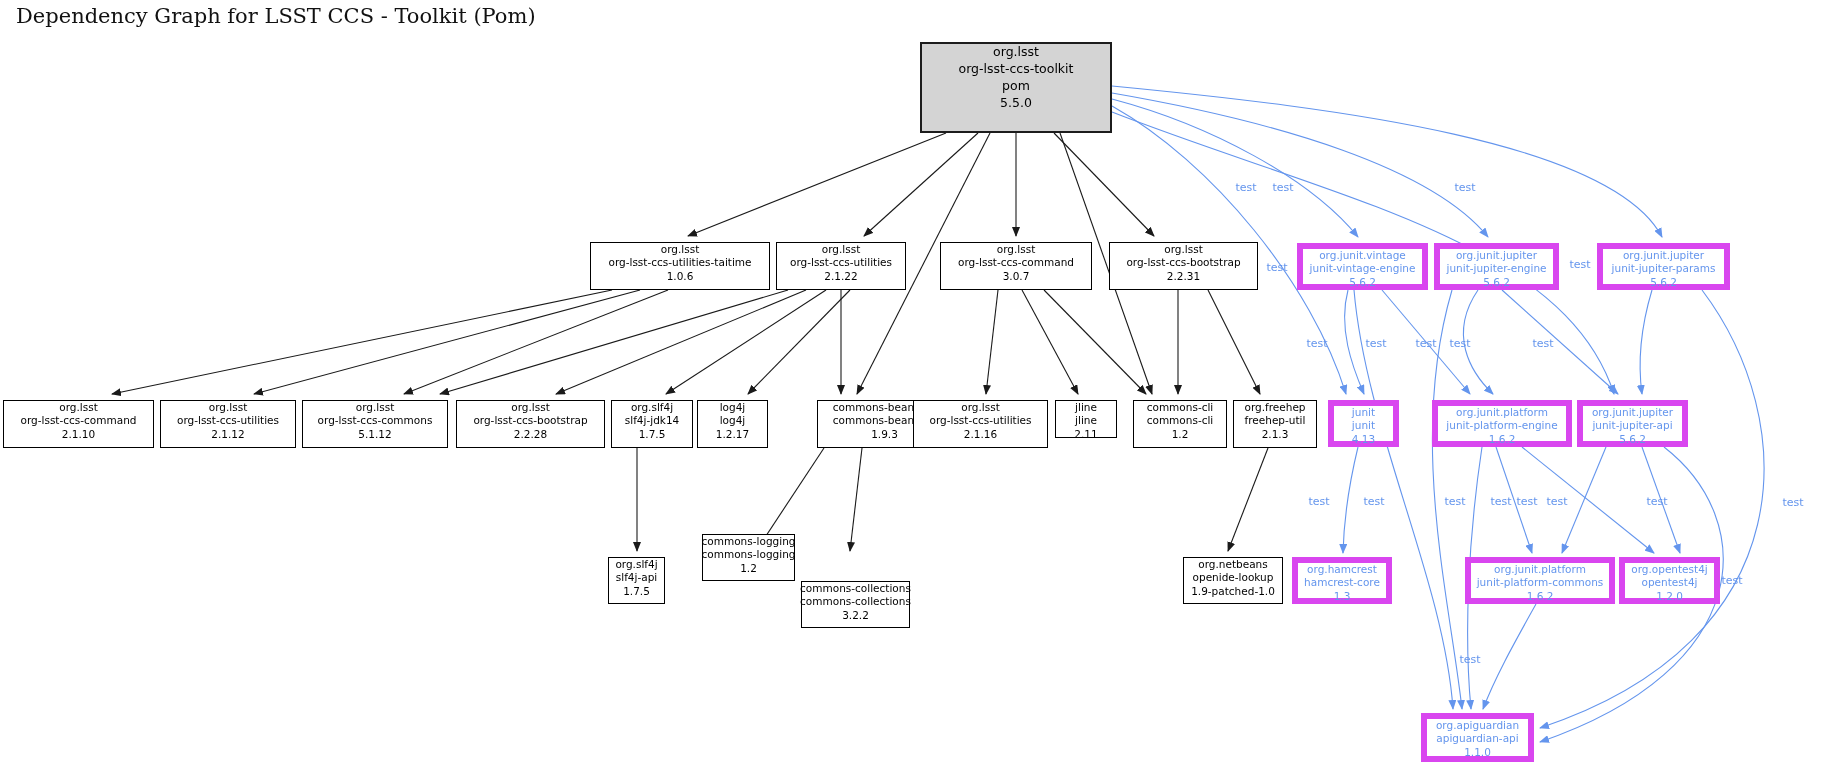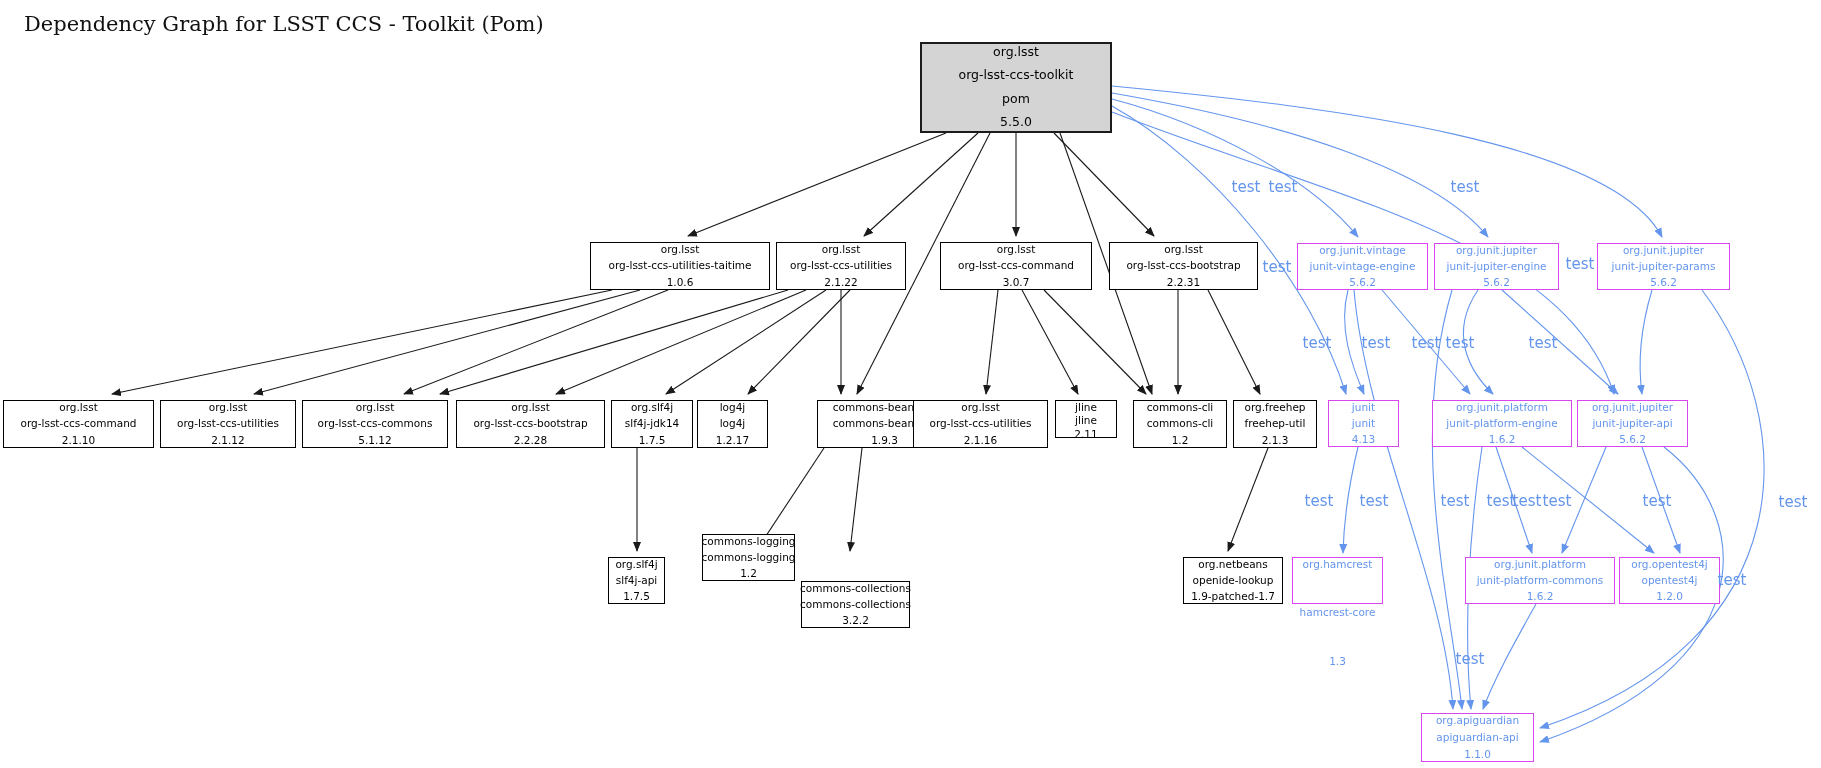--- a/index.html
+++ b/index.html
@@ -1,26 +1,26 @@
 <!DOCTYPE html>
 <html><head>
 <meta charset="utf-8">
 <style>
   html,body{margin:0;padding:0;background:#ffffff;}
   #canvas{position:relative;width:1821px;height:768px;background:#ffffff;overflow:hidden;
           font-family:"DejaVu Sans",sans-serif;}
-  #graph-title{position:absolute;left:16px;top:4px;margin:8px;font-family:"DejaVu Serif",serif;
+  #graph-title{position:absolute;left:16px;top:4px;margin:0;font-family:"DejaVu Serif",serif;
           font-weight:normal;font-size:21px;color:#111;}
   #edge-svg{position:absolute;left:0;top:0;pointer-events:none;}
   .node{position:absolute;box-sizing:border-box;background:#ffffff;border:1px solid #000000;
-        display:flex;flex-direction:column;align-items:center;justify-content:space-between;
+        display:flex;flex-direction:column;align-items:center;justify-content:flex-start;
         text-align:center;font-size:10.5px;line-height:1.28;color:#000;white-space:nowrap;}
   .node.root{background:#d4d4d4;border:2px solid #1c1c1c;font-size:12.5px;line-height:1.35;}
-  .node.test{border:1px solid #d946ef;color:#6495ED;}
-  .edge-label{position:absolute;transform:translate(-50%,-50%);font-size:15px;color:#6495ED;
+  .node.test{border:6px solid #d946ef;color:#6495ED;}
+  .edge-label{position:absolute;transform:translate(-50%,-50%);font-size:11px;color:#6495ED;
         background:transparent;text-align:center;}
 </style>
 </head>
 <body>
 
 <div id="canvas">
   <h1 id="graph-title">Dependency Graph for LSST CCS - Toolkit (Pom)</h1>
   <svg id="edge-svg" width="1821" height="768">
     <defs>
       <marker id="arrow-black" markerWidth="10" markerHeight="8" refX="9" refY="4" orient="auto" markerUnits="userSpaceOnUse">
@@ -200,23 +200,23 @@
         <div>1.2</div>
       </div>
       <div class="node" style="left: 801px; top: 557px; width: 109px; height: 47px; margin-top: 24px;">
         <div>commons-collections</div>
         <div>commons-collections</div>
         <div>3.2.2</div>
       </div>
       <div class="node" style="left: 1183px; top: 557px; width: 100px; height: 47px;">
         <div>org.netbeans</div>
         <div>openide-lookup</div>
-        <div>1.9-patched-1.7</div>
-      </div>
-      <div class="node test" style="left: 1292px; top: 557px; width: 91px; height: 47px; gap: 35px;">
+        <div>1.9-patched-1.0</div>
+      </div>
+      <div class="node test" style="left: 1292px; top: 557px; width: 100px; height: 47px;">
         <div>org.hamcrest</div>
         <div>hamcrest-core</div>
         <div>1.3</div>
       </div>
       <div class="node test" style="left: 1465px; top: 557px; width: 150px; height: 47px;">
         <div>org.junit.platform</div>
         <div>junit-platform-commons</div>
         <div>1.6.2</div>
       </div>
       <div class="node test" style="left: 1619px; top: 557px; width: 101px; height: 47px;">

